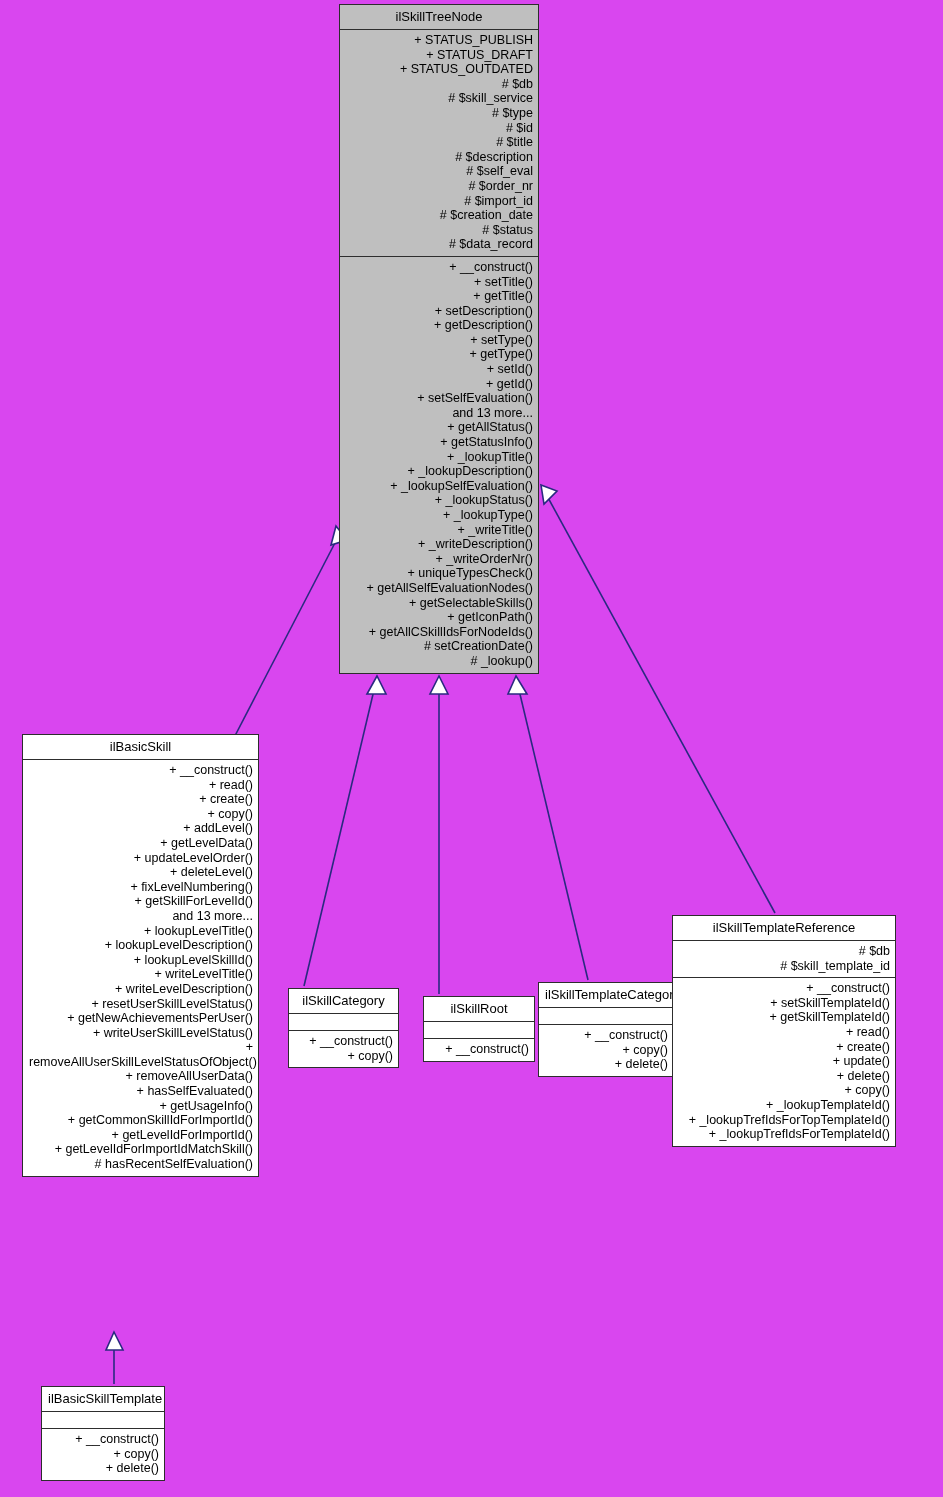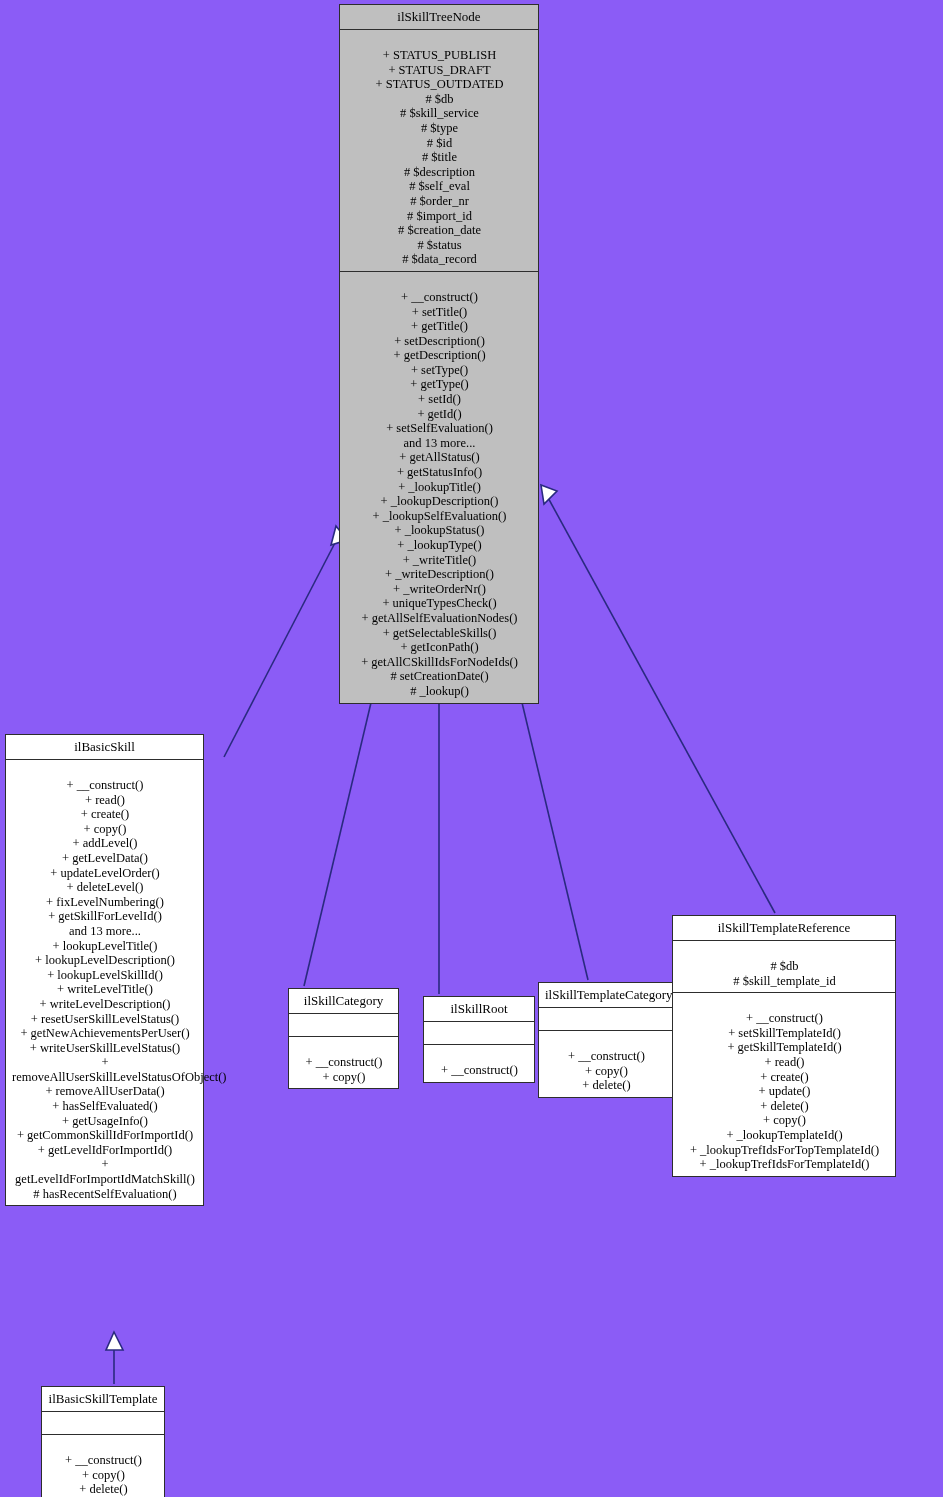--- a/index.html
+++ b/index.html
@@ -9,23 +9,22 @@
     background: #ffffff;
   }
   body {
     font-family: "Liberation Sans", "DejaVu Sans", sans-serif;
     -webkit-font-smoothing: antialiased;
   }
   #canvas {
     position: relative;
     width: 943px;
     height: 1497px;
-    background: #8b5cf6;
+    background: #d946ef;
     overflow: hidden;
-    font-family: Liberation Serif, serif;
   }
   svg.edges {
     position: absolute;
     left: 0;
     top: 0;
     width: 943px;
     height: 1497px;
     pointer-events: none;
   }
   .uml-box {
@@ -47,37 +46,37 @@
     padding: 4px 6px 5px 6px;
     font-size: 13px;
     line-height: 15px;
     white-space: nowrap;
   }
   .sep {
     border-top: 1px solid #2d2d2d;
   }
   .uml-attrs, .uml-ops {
     box-sizing: border-box;
-    padding: 18px 5px 4px 6px;
-    text-align: center;
+    padding: 3px 5px 4px 6px;
+    text-align: right;
   }
   .uml-attrs.empty, .uml-ops.empty {
     min-height: 18px;
   }
   .member {
     white-space: pre-wrap;
     word-break: normal;
   }
   
   #box-ilskilltreenode {
     left: 339px; top: 4px; width: 200px;
   }
   #box-ilskilltreenode .uml-attrs { min-height: 196px; }
   #box-ilbasicskill {
-    left: 5px; top: 734px; width: 199px;
+    left: 22px; top: 734px; width: 237px;
   }
   #box-ilskillcategory {
     left: 249px; top: 988px; width: 111px; margin-left: 39px;
   }
   #box-ilskillcategory .uml-attrs { min-height: 17px; }
   #box-ilskillroot {
     left: 383px; top: 996px; width: 112px; margin-left: 40px;
   }
   #box-ilskillroot .uml-attrs { min-height: 17px; }
   #box-ilskilltemplatecategory {

